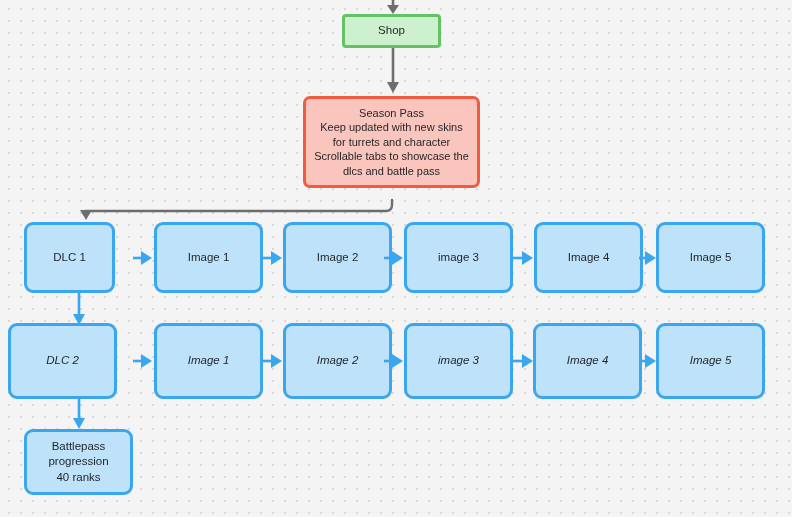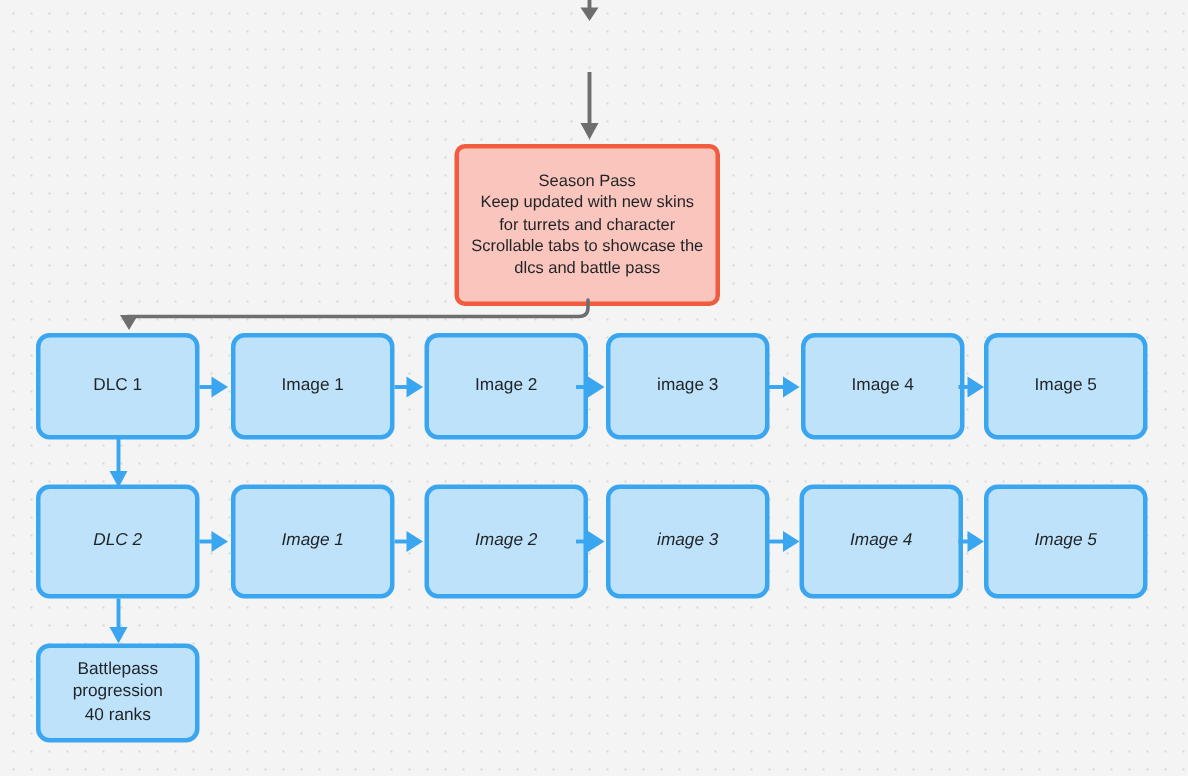--- a/index.html
+++ b/index.html
@@ -71,44 +71,47 @@
 
 <div id="canvas">
 
   <div class="conn" style="left:383px; top:-6px;">
     <svg width="20" height="22" viewBox="0 0 20 22">
       <path d="M10 0 L10 13" stroke="#6e6e6e" stroke-width="2.6" fill="none"></path>
       <path d="M4 11 L10 20 L16 11 Z" fill="#6e6e6e"></path>
     </svg>
   </div>
 
+  <div class="node node-shop" style="left:342px; top:14px; width:99px; height:34px;">
+    <span>Shop</span>
+  </div>
 
   <div class="conn" style="left:383px; top:48px;">
     <svg width="20" height="46" viewBox="0 0 20 46">
       <path d="M10 0 L10 36" stroke="#6e6e6e" stroke-width="2.6" fill="none"></path>
       <path d="M4 34 L10 45 L16 34 Z" fill="#6e6e6e"></path>
     </svg>
   </div>
 
-  <div class="node node-seasonpass" style="left:303px; top:96px; width:177px; height:108px;">
+  <div class="node node-seasonpass" style="left:303px; top:96px; width:177px; height:92px;">
     <span>Season Pass
 Keep updated with new skins
 for turrets and character
 Scrollable tabs to showcase the
 dlcs and battle pass</span>
   </div>
 
   <div class="conn" style="left:62px; top:200px;">
     <svg width="345" height="26" viewBox="0 0 345 26">
       <path d="M330 0 L330 5 Q330 11 324 11 L24 11 L24 13" stroke="#6e6e6e" stroke-width="2.4" fill="none" stroke-linecap="round"></path>
       <path d="M18 10 L24 20 L30 10 Z" fill="#6e6e6e"></path>
     </svg>
   </div>
 
-  <div class="node node-blue" style="left:24px;  top:222px; width:109px; height:71px;">
+  <div class="node node-blue" style="left:24px;  top:222px; width:91px; height:71px;">
     <span>DLC 1</span>
   </div>
   <div class="node node-blue" style="left:154px; top:222px; width:109px; height:71px;">
     <span>Image 1</span>
   </div>
   <div class="node node-blue" style="left:283px; top:222px; width:109px; height:71px;">
     <span>Image 2</span>
   </div>
   <div class="node node-blue" style="left:404px; top:222px; width:109px; height:71px;">
     <span>image 3</span>
@@ -151,21 +154,21 @@
     </svg>
   </div>
 
   <div class="conn" style="left:69px; top:291px;">
     <svg width="20" height="36" viewBox="0 0 20 36">
       <path d="M10 0 L10 25" stroke="#3aa6f0" stroke-width="2.6" fill="none"></path>
       <path d="M4 23 L10 34 L16 23 Z" fill="#3aa6f0"></path>
     </svg>
   </div>
 
-  <div class="node node-blue italic" style="left:24px;  top:323px; width:109px; height:76px;">
+  <div class="node node-blue italic" style="left:8px;  top:323px; width:109px; height:76px;">
     <span>DLC 2</span>
   </div>
   <div class="node node-blue italic" style="left:154px; top:323px; width:109px; height:76px;">
     <span>Image 1</span>
   </div>
   <div class="node node-blue italic" style="left:283px; top:323px; width:109px; height:76px;">
     <span>Image 2</span>
   </div>
   <div class="node node-blue italic" style="left:404px; top:323px; width:109px; height:76px;">
     <span>image 3</span>

